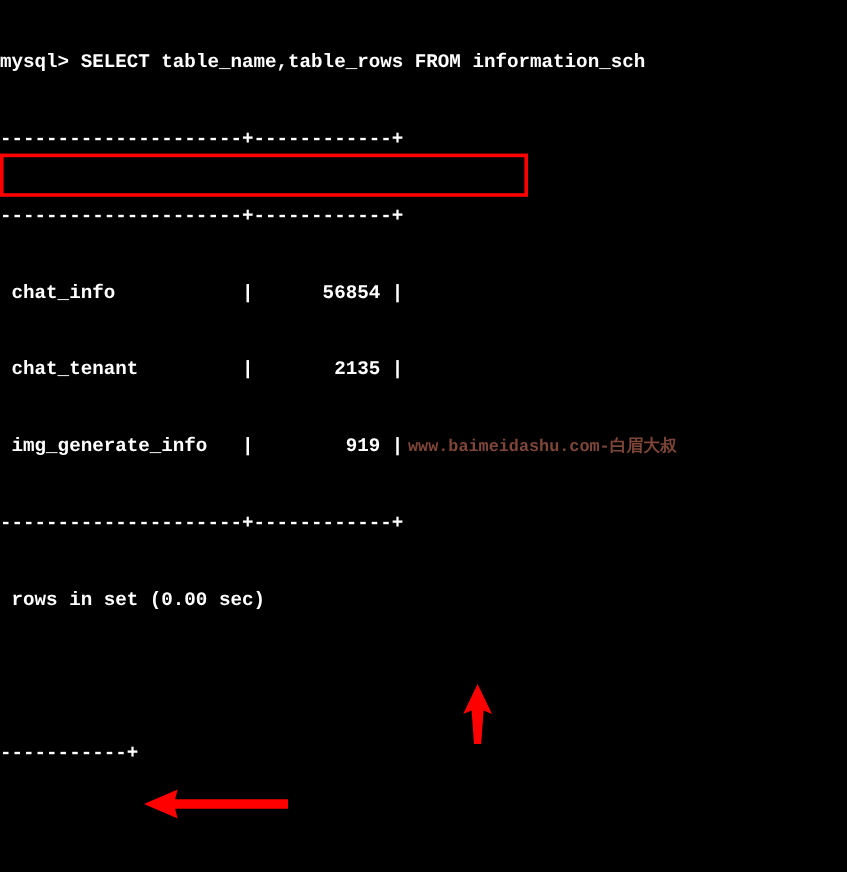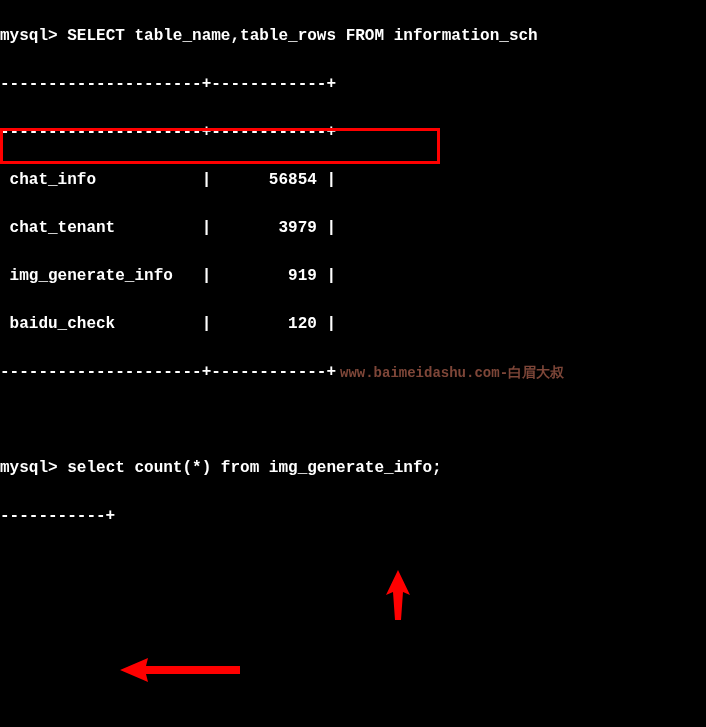--- a/index.html
+++ b/index.html
@@ -15,20 +15,21 @@
       height: 727px;
       overflow: hidden;
       position: relative;
     }
     .terminal {
       white-space: pre;
       position: relative;
     }
     .line {
       white-space: pre;
+      margin-top: 16px;
     }
     .red-box {
       position: absolute;
       border: 3px solid #ff0000;
       pointer-events: none;
     }
     .red-box-1 {
       top: 128px;
       left: 0px;
       width: 434px;
@@ -48,26 +49,25 @@
     }
   </style>
 </head>
 <body>
 
 <div class="terminal">
 <div class="line"><span>mysql&gt;</span> <span>SELECT table_name,table_rows FROM information_sch</span></div>
 <div class="line">---------------------+------------+</div>
 <div class="line">---------------------+------------+</div>
 <div class="line"> chat_info           |      56854 |</div>
-<div class="line"> chat_tenant         |       3979 |</div>
+<div class="line"> chat_tenant         |       2135 |</div>
 <div class="line"> img_generate_info   |        919 |</div>
-<div class="line"> baidu_check         |        120 |</div>
 <div class="line">---------------------+------------+</div>
+<div class="line"> rows in set (0.00 sec)</div>
 <div class="line"> </div>
-<div class="line"><span>mysql&gt;</span> <span>select count(*) from img_generate_info;</span></div>
 <div class="line">-----------+</div>
 
 
 
 
 
 
 
 
 

